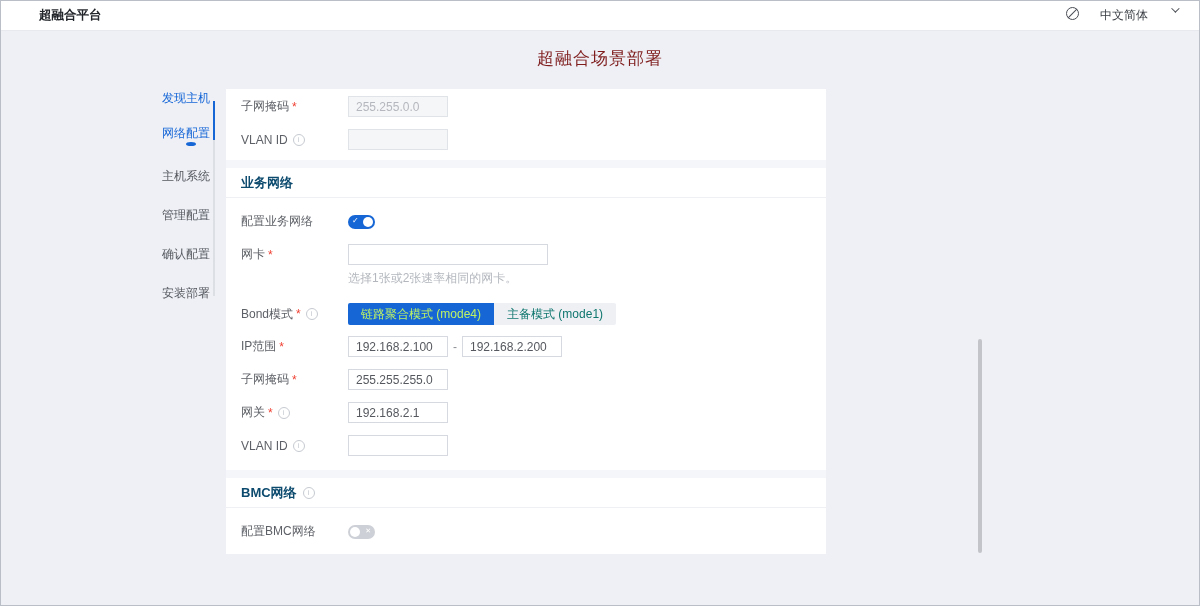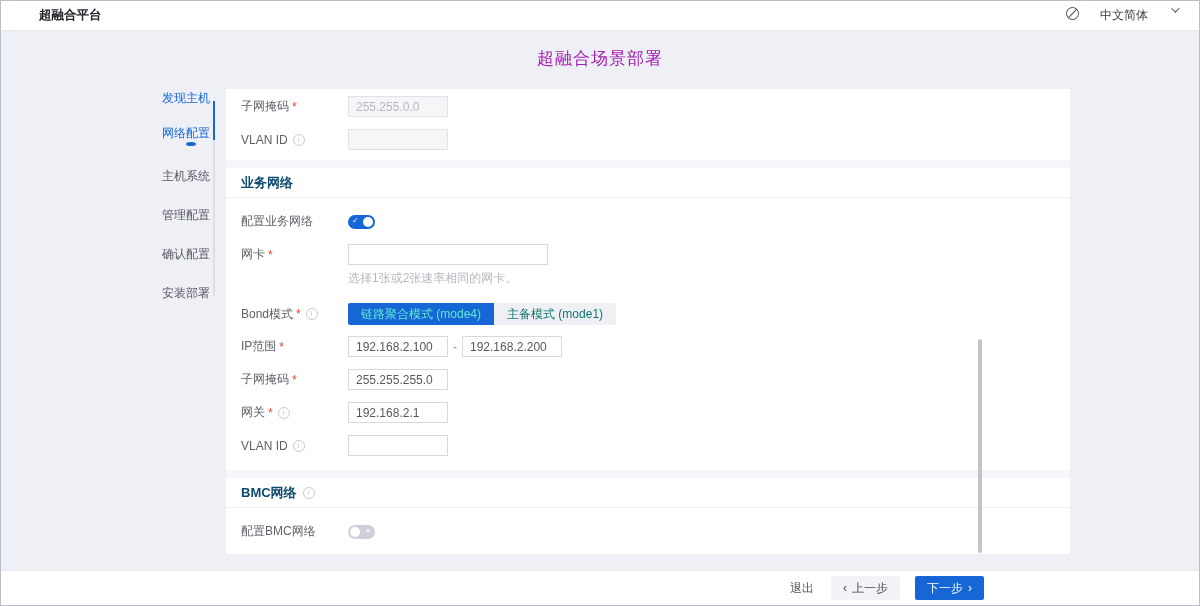--- a/index.html
+++ b/index.html
@@ -10,35 +10,35 @@
   
   .topbar { position:absolute; left:0; top:0; width:100%; height:30px; background:#fff; border-bottom:1px solid #e7e9ee;
             display:flex; align-items:center; justify-content:space-between; padding:0 22px 0 38px; }
   .app-title { font-size:12.5px; font-weight:bold; color:#23262b; }
   .lang-switch { display:flex; gap:21px; color:#3c4046; font-size:12px; cursor:pointer; }
   .globe-icon { position:relative; width:13px; height:13px; border:1.2px solid #4a4e55; border-radius:50%; display:inline-block; }
   .globe-icon::after { content:""; position:absolute; left:-1px; top:4.6px; width:13px; height:0; border-top:1.2px solid #4a4e55; transform:rotate(-45deg); }
   .caret-down { width:6px; height:6px; border-right:1.3px solid #4a4e55; border-bottom:1.3px solid #4a4e55; transform:rotate(45deg) translateY(-2px); display:inline-block; margin-left:2px; }
 
   
-  .page-title { position:absolute; top:46px; left:0; width:100%; text-align:center; font-size:17px; font-weight:500; color:#a21caf; letter-spacing:1px; }
+  .page-title { position:absolute; top:46px; left:0; width:100%; text-align:center; font-size:17px; font-weight:500; color:#7f1d1d; letter-spacing:1px; }
 
   
   .stepper { position:absolute; left:150px; top:94px; width:70px; }
   .step { position:relative; display:flex; align-items:center; justify-content:flex-end; height:12px; margin-bottom:27px; cursor:pointer;flex-direction:column; }
   .step-label { font-size:12px; color:#55585e; white-space:nowrap; }
   .step.done .step-label, .step.current .step-label { color:#1666d6; }
   .step-dot { width:10px; height:10px; border-radius:50%; margin-left:10px; background:#d3d6dc; position:relative; z-index:2; }
   .step.done .step-dot { background:#1666d6; }
   .step.current .step-dot { background:#fff; border:2px solid #1666d6; }
   .step-line { position:absolute; left:212px; top:100px; width:2px; height:195px; background:#dcdfe3; z-index:1; }
   .step-line-done { position:absolute; left:212px; top:100px; width:2px; height:39px; background:#1666d6; z-index:1; }
 
   
-  .panel { position:absolute; left:225px; top:88px; width:844px; height:465px; background:#fff; overflow:hidden; }
+  .panel { position:absolute; left:225px; top:88px; width:600px; height:465px; background:#fff; overflow:hidden; }
   .form-row { display:flex; align-items:center; padding-left:15px; margin-bottom:12px; }
   .form-label { width:107px; font-size:12px; color:#5d6066; display:flex; align-items:center; gap:3px; flex-shrink:0; }
   .star { color:#f04134; font-size:12px; }
   .info-icon { width:12px; height:12px; border:1px solid #c6cad1; border-radius:50%; color:#c6cad1; font-size:8px; line-height:10px; text-align:center; display:inline-block; margin-left:2px; font-style:normal; }
   .info-icon::before { content:"i"; }
   .text-input { height:21px; width:100px; border:1px solid #d6d9e0; border-radius:0; font-size:12px; color:#55585e; padding:0 7px; background:#fff; outline:none; font-family:inherit; }
   .text-input:disabled { background:#f5f6f8; border-color:#e0e3e8; color:#b4b7bd; }
   .text-input.wide { width:200px; }
   .hint { font-size:12px; color:#b4b8be; margin:5px 0 16px 122px; }
   .sec-gap { height:8px; background:#f5f6fa; }
@@ -49,21 +49,21 @@
   .toggle.on { background:#1666d6; }
   .toggle.on::before { content:"\2713"; position:absolute; left:4px; top:1px; font-size:8px; color:#fff; }
   .toggle.on .knob { position:absolute; right:2px; top:2px; width:10px; height:10px; border-radius:50%; background:#fff; }
   .toggle.off { background:#cdd0d6; }
   .toggle.off::before { content:"\2715"; position:absolute; right:4px; top:2px; font-size:7px; color:#fff; }
   .toggle.off .knob { position:absolute; left:2px; top:2px; width:10px; height:10px; border-radius:50%; background:#fff; }
 
   
   .segmented { display:flex; }
   .seg-btn { height:22px; padding:0 13px; font-size:12px; display:flex; align-items:center; cursor:pointer; font-weight:500; }
-  .seg-btn.selected { background:#1666d6; color:#5eead4; border-radius:2px 0 0 2px; }
+  .seg-btn.selected { background:#1666d6; color:#bef264; border-radius:2px 0 0 2px; }
   .seg-btn.plain { background:#eef0f4; color:#0f766e; border-radius:0 2px 2px 0; }
 
   .range-sep { margin:0 5px; color:#8a8d93; font-size:12px; }
 
   
   .scroll-thumb { position:absolute; left:977px; top:338px; width:4px; height:214px; background:#c2c4c9; border-radius:2px; cursor:pointer; }
 
   
   .footer { position:absolute; left:0; bottom:0; width:100%; height:35px; background:#fff; border-top:1px solid #e6e8eb;
             display:flex; align-items:center; justify-content:flex-end; padding-right:215px; gap:15px; }
@@ -225,25 +225,14 @@
         </div>
         <div class="toggle off">
             <span class="knob"></span>
           </div>
       </div>
     </div>
   </div>
 
   <div class="scroll-thumb"></div>
 
-  <div class="footer">
-    <span class="exit-link">退出</span>
-    <div class="btn btn-prev">
-      <span class="chev">‹</span>
-      <span>上一步</span>
-    </div>
-    <div class="btn btn-next">
-      <span>下一步</span>
-      <span class="chev">›</span>
-    </div>
-  </div>
 
 </div>
 
 </body></html>

